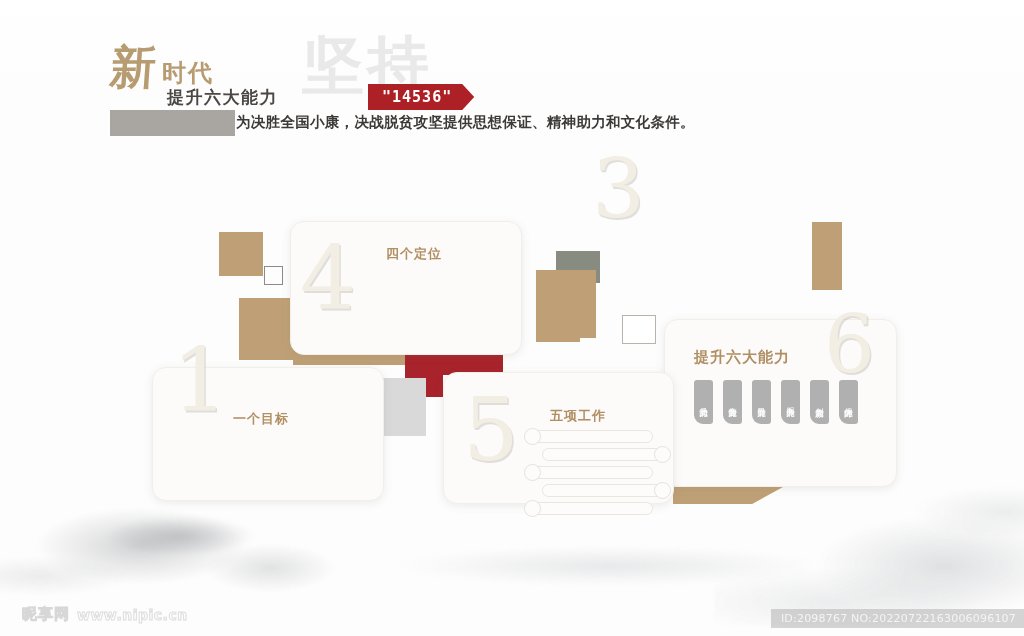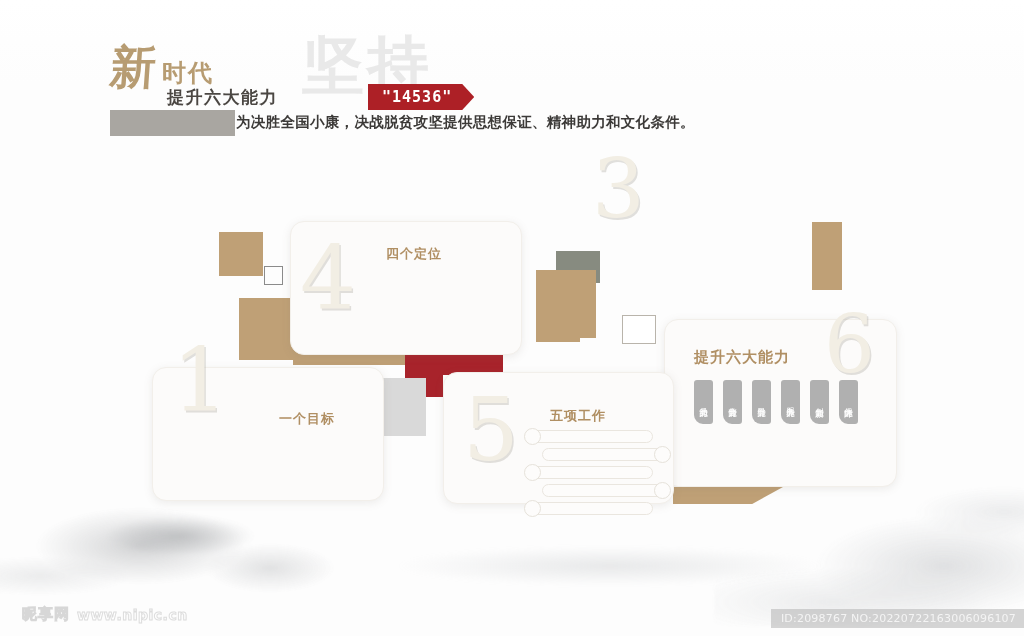--- a/index.html
+++ b/index.html
@@ -248,21 +248,21 @@
     <div class="vtag" style="left:145px;top:60px;">
         <span>创新能力</span>
       </div>
     <div class="vtag" style="left:174px;top:60px;">
         <span>保障能力</span>
       </div>
   </div>
   <div class="big-num" style="left:824px;top:305px;font-size:80px;">6</div>
 
   <div class="card" style="left:152px;top:367px;width:230px;height:132px;">
-    <div class="card-title" style="left:80px;top:42px;margin-left:46px;">一个目标</div>
+    <div class="card-title" style="left:80px;top:42px;">一个目标</div>
   </div>
   <div class="big-num" style="left:172px;top:337px;font-size:88px;">1</div>
 
   <div class="card" style="left:443px;top:372px;width:229px;height:130px;">
     <div class="card-title" style="left:106px;top:34px;text-align:center;">五项工作</div>
 
     <div class="pill-row" style="left:80px;top:55px;width:128px;">
       <div class="pill-bar" style="left:7px;width:120px;"></div>
       <div class="pill-dot" style="left:0;"></div>
     </div>

